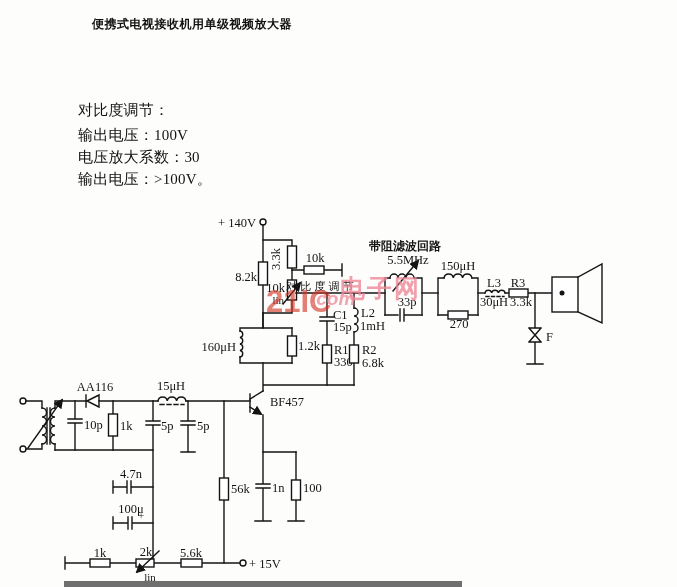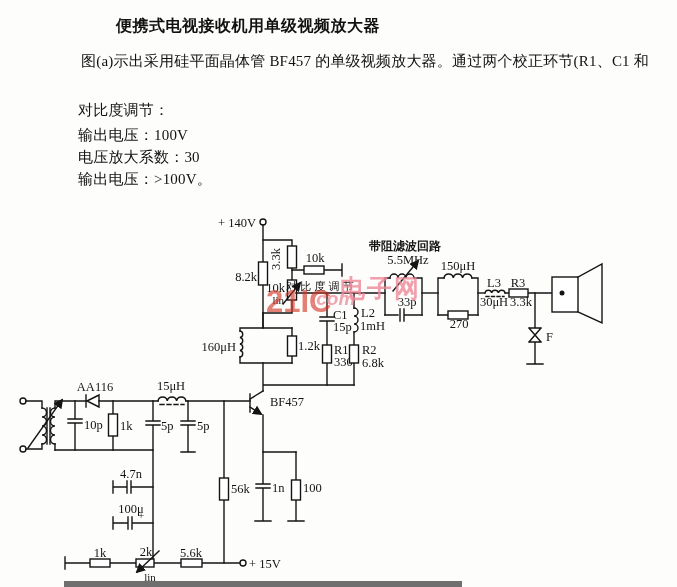--- a/index.html
+++ b/index.html
@@ -1,20 +1,20 @@
 <!DOCTYPE html>
 <html><head>
 <meta charset="utf-8">
 <style>
   html,body{margin:0;padding:0;background:#e8e8e8;}
   #page{position:relative;width:677px;height:587px;background:#fdfdfc;overflow:hidden;
         font-family:"Liberation Serif", serif;color:#111;}
   .abs{position:absolute;white-space:nowrap;}
-  #doc-title{left:92px;top:16px;font-size:16px;font-weight:bold;
-             font-family:"Liberation Sans", sans-serif;letter-spacing:.5px;margin-left:24px;}
+  #doc-title{left:92px;top:16px;font-size:12px;font-weight:bold;
+             font-family:"Liberation Sans", sans-serif;letter-spacing:.5px;}
   .body-line{font-size:15px;letter-spacing:.2px;}
   #intro-1{left:81px;top:52px;}
   #intro-2{left:42px;top:76px;}
   #spec-h{left:78px;top:101px;}
   #spec-0{left:78px;top:126px;}
   #spec-1{left:78px;top:148px;}
   #spec-2{left:78px;top:170px;}
   #schematic{position:absolute;left:0;top:0;width:677px;height:587px;}
   svg text{font-family:"Liberation Serif", serif;font-size:12.5px;fill:#141414;}
   .w{stroke:#141414;stroke-width:1.4;fill:none;stroke-linecap:square;}
@@ -27,21 +27,20 @@
   #wm-suffix{left:311px;top:288px;font-size:19px;font-style:italic;opacity:.75;}
   #wm-site{left:340px;top:272px;font-size:25px;letter-spacing:2px;opacity:.8;font-family:Liberation Serif, serif;}
   #scan-bar{position:absolute;left:64px;top:581px;width:398px;height:6px;background:#6f6f6f;}
 </style>
 </head>
 <body>
 
 <div id="page">
 
   <div id="doc-title" class="abs">便携式电视接收机用单级视频放大器</div>
-  <div id="intro-1" class="abs body-line">图(a)示出采用硅平面晶体管 BF457 的单级视频放大器。通过两个校正环节(R1、C1 和</div>
   <div id="spec-h" class="abs body-line">对比度调节：</div>
   <div id="spec-0" class="abs body-line">输出电压：100V</div>
   <div id="spec-1" class="abs body-line">电压放大系数：30</div>
   <div id="spec-2" class="abs body-line">输出电压：&gt;100V。</div>
 
   <svg id="schematic" viewBox="0 0 677 587">
     <defs>
       <marker id="arw" viewBox="0 0 10 10" refX="8" refY="5" markerWidth="7" markerHeight="7" orient="auto-start-reverse">
         <path d="M0,0 L10,5 L0,10 z" fill="#141414"></path>
       </marker>

